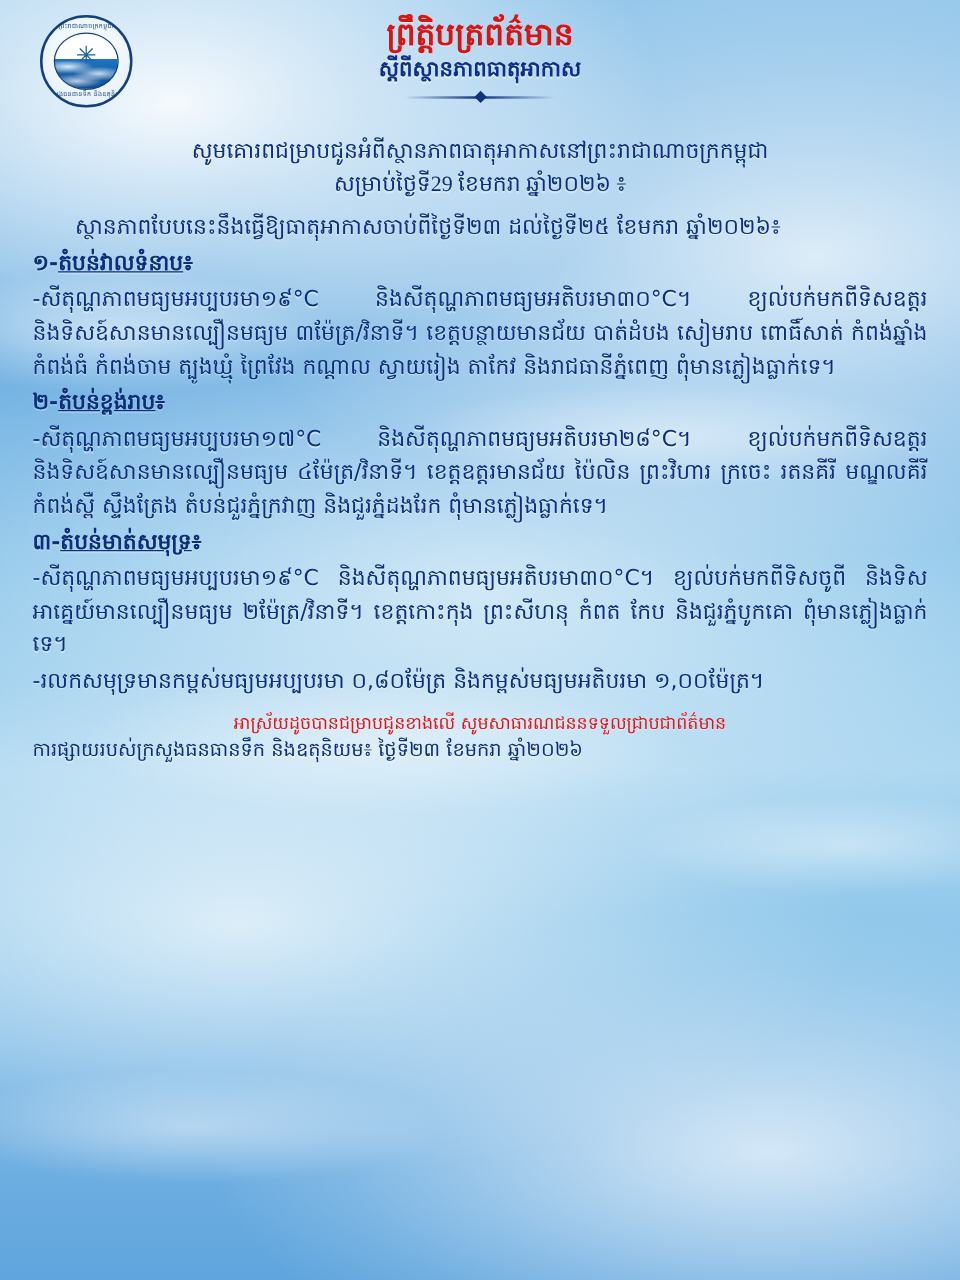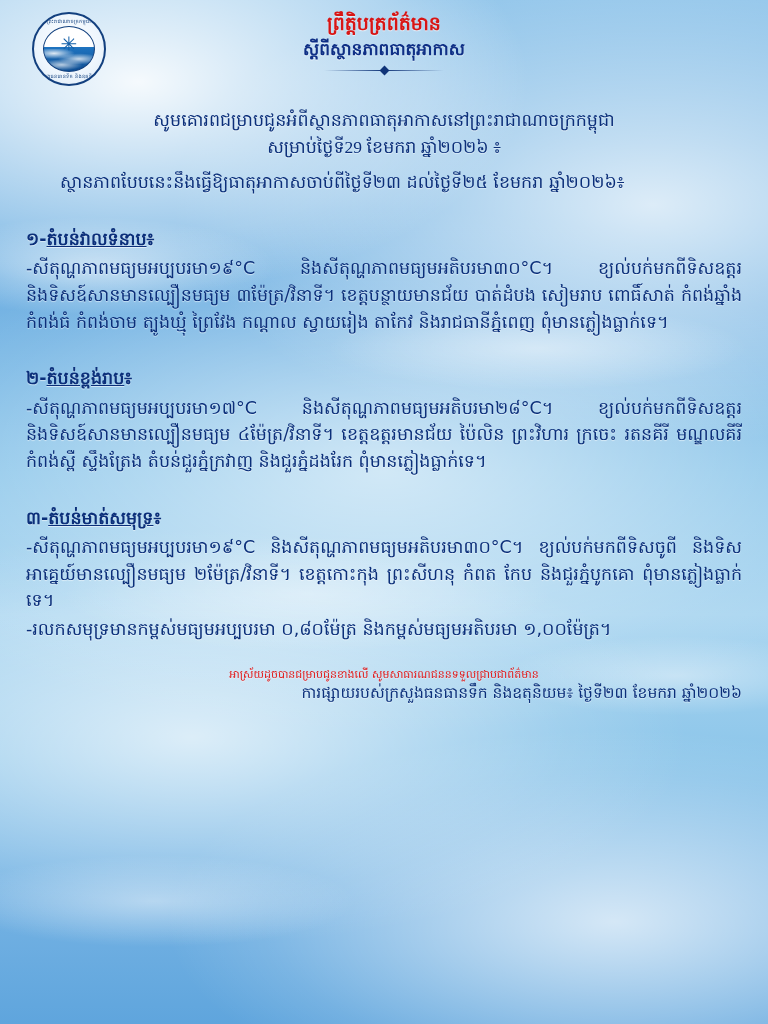--- a/index.html
+++ b/index.html
@@ -104,21 +104,21 @@
     position: absolute;
     left: 0; right: 0; bottom: 0;
     height: 50%;
     background:
       radial-gradient(ellipse 30px 8px at 20% 20%, rgba(255,255,255,0.85), rgba(255,255,255,0) 70%),
       radial-gradient(ellipse 30px 8px at 70% 45%, rgba(255,255,255,0.75), rgba(255,255,255,0) 70%),
       radial-gradient(ellipse 30px 8px at 35% 72%, rgba(255,255,255,0.7), rgba(255,255,255,0) 70%);
   }
   .title-main {
     color: #d81515;
-    font-size: 19px;
+    font-size: 25px;
     font-weight: bold;
     line-height: 1.25;
     text-shadow: 0 1px 1px rgba(255,255,255,0.65);
   }
   .title-sub {
     color: #0e2f86;
     font-size: 17px;
     font-weight: bold;
     line-height: 1.35;
     margin-top: 2px;
@@ -161,41 +161,41 @@
     text-align: center;
     font-family: Liberation Serif, serif;
   }
   .para {
     margin: 9px 0 0 0;
   }
   .para.indent {
     text-indent: 34px;
   }
   .section-head {
-    margin: 30px 0 3px 0;
+    margin: 2px 0 3px 0;
     font-weight: bold;
     color: #0b2f7a;
   }
   .section-head .u {
     text-decoration: underline;
   }
   .item {
     margin: 2px 0 0 0;
     text-align: justify;
   }
   .footer-red {
-    margin-top: 24px;
+    margin-top: 10px;
     text-align: center;
     color: #e01414;
-    font-size: 11px;
+    font-size: 14px;
     line-height: 1.45;
     text-shadow: 0 1px 1px rgba(255,255,255,0.55);
   }
   .footer-blue {
-    text-align: right;
+    text-align: left;
     color: #0b2f7a;
     font-size: 15.5px;
     line-height: 1.45;
     text-shadow: 0 1px 1px rgba(255,255,255,0.55);
   }
 </style>
 </head>
 <body>
 
 <div id="page">

